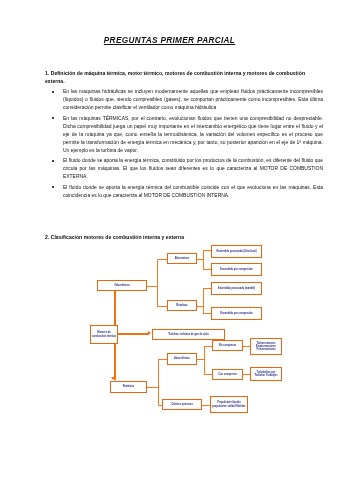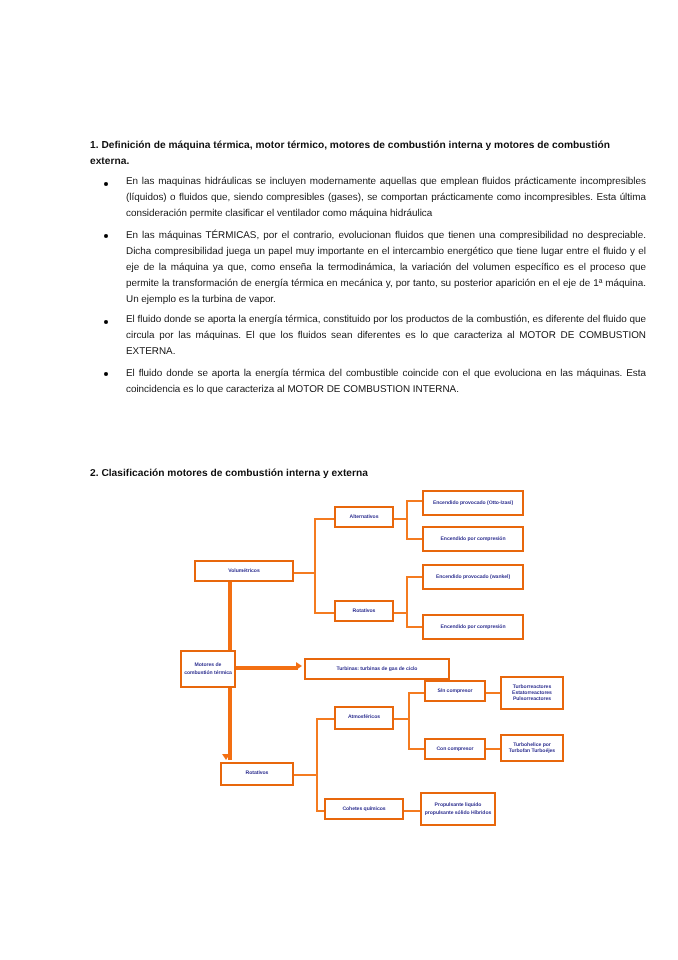--- a/index.html
+++ b/index.html
@@ -125,20 +125,21 @@
   .arrow.up {
     border-width: 0 2px 3px 2px;
     border-color: transparent transparent #F36F12 transparent;
   }
 </style>
 </head>
 <body>
 
 <div class="page">
 
+  <div class="doc-title">PREGUNTAS PRIMER PARCIAL</div>
 
   <div class="q-heading" id="q1">1. Definición de máquina térmica, motor térmico, motores de combustión interna y motores de combustión externa.</div>
 
   <ul class="bullets">
     <li><span class="dot"></span><span>En las maquinas hidráulicas se incluyen modernamente aquellas que emplean fluidos prácticamente incompresibles (líquidos) o fluidos que, siendo compresibles (gases), se comportan prácticamente como incompresibles. Esta última consideración permite clasificar el ventilador como máquina hidráulica</span></li>
     <li><span class="dot"></span><span>En las máquinas TÉRMICAS, por el contrario, evolucionan fluidos que tienen una compresibilidad no despreciable. Dicha compresibilidad juega un papel muy importante en el intercambio energético que tiene lugar entre el fluido y el eje de la máquina ya que, como enseña la termodinámica, la variación del volumen específico es el proceso que permite la transformación de energía térmica en mecánica y, por tanto, su posterior aparición en el eje de 1ª máquina. Un ejemplo es la turbina de vapor.</span></li>
     <li><span class="dot"></span><span>El fluido donde se aporta la energía térmica, constituido por los productos de la combustión, es diferente del fluido que circula por las máquinas. El que los fluidos sean diferentes es lo que caracteriza al MOTOR DE COMBUSTION EXTERNA.</span></li>
     <li><span class="dot"></span><span>El fluido donde se aporta la energía térmica del combustible coincide con el que evoluciona en las máquinas. Esta coincidencia es lo que caracteriza al MOTOR DE COMBUSTION INTERNA.</span></li>
   </ul>
 

